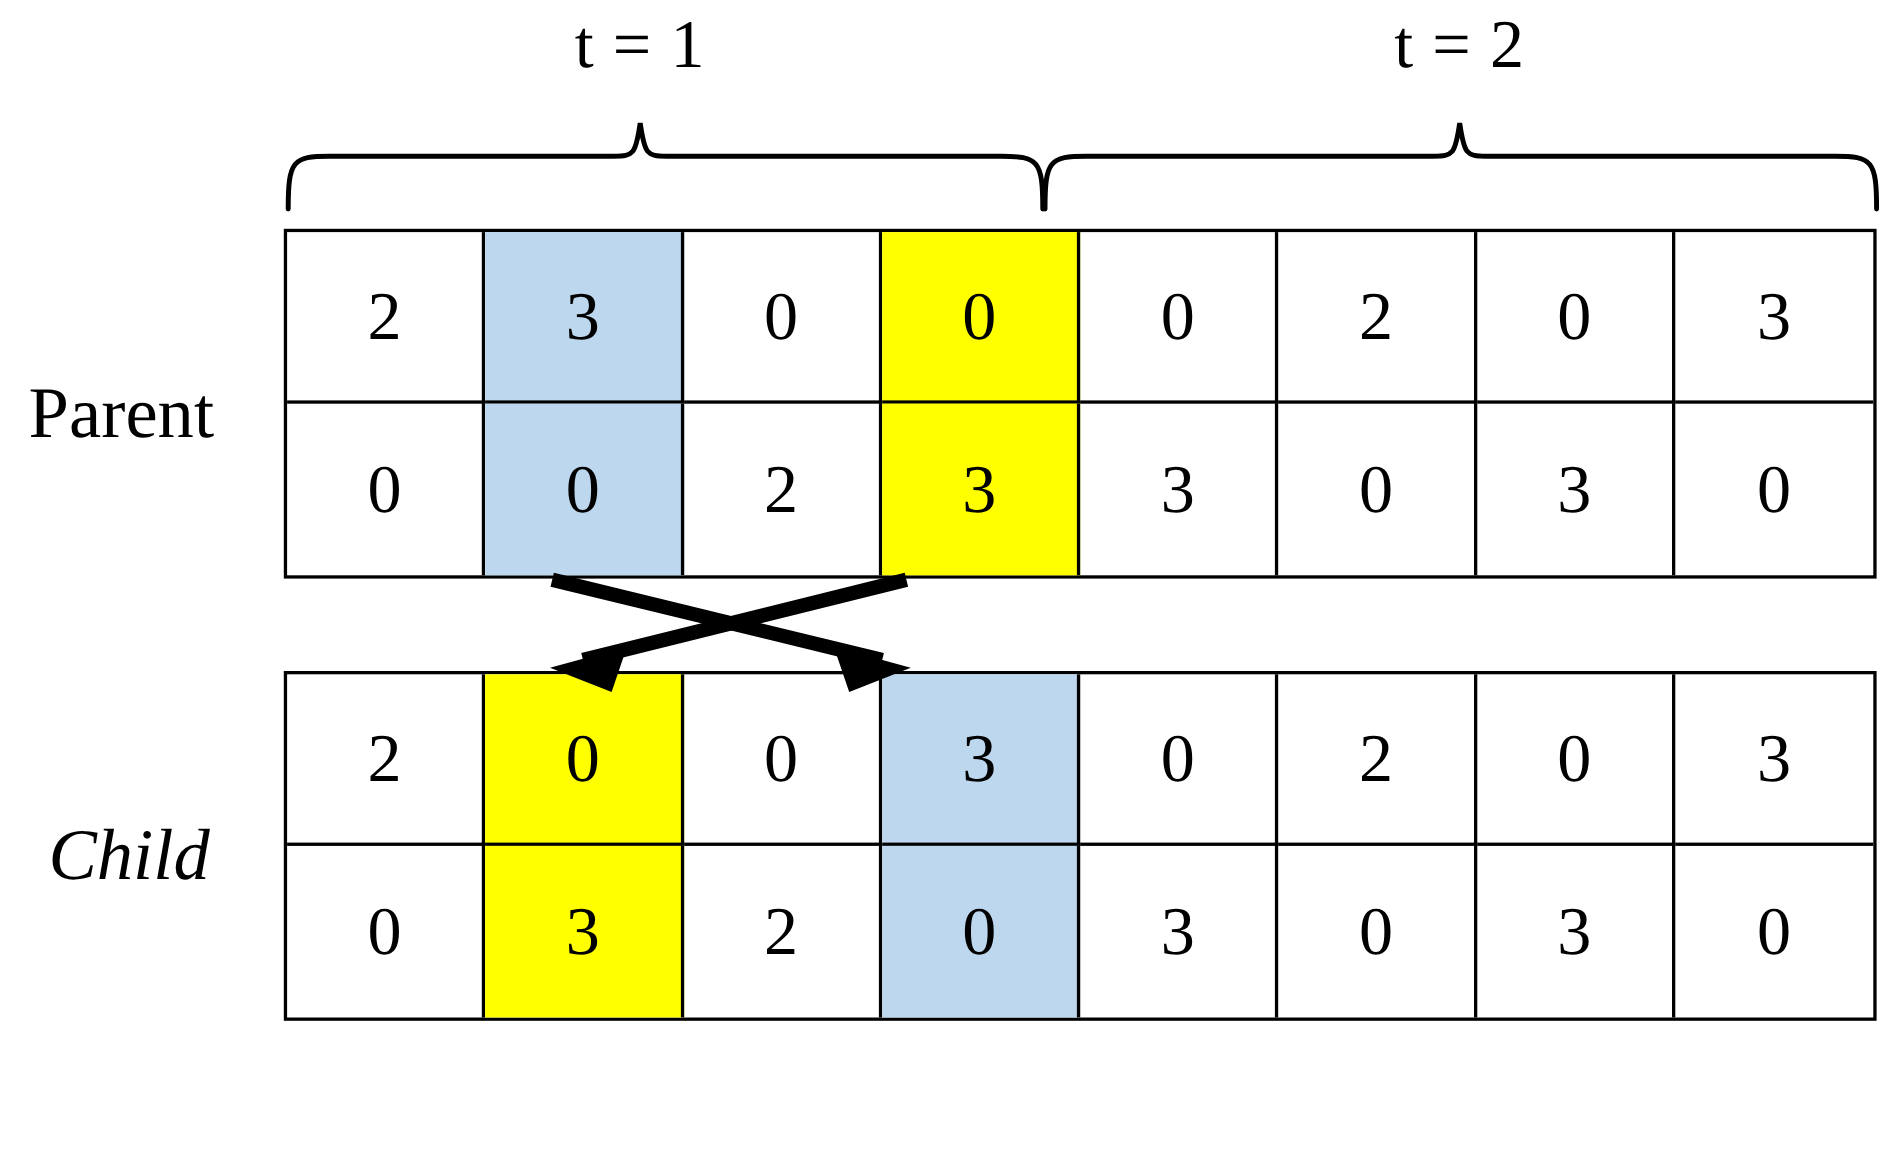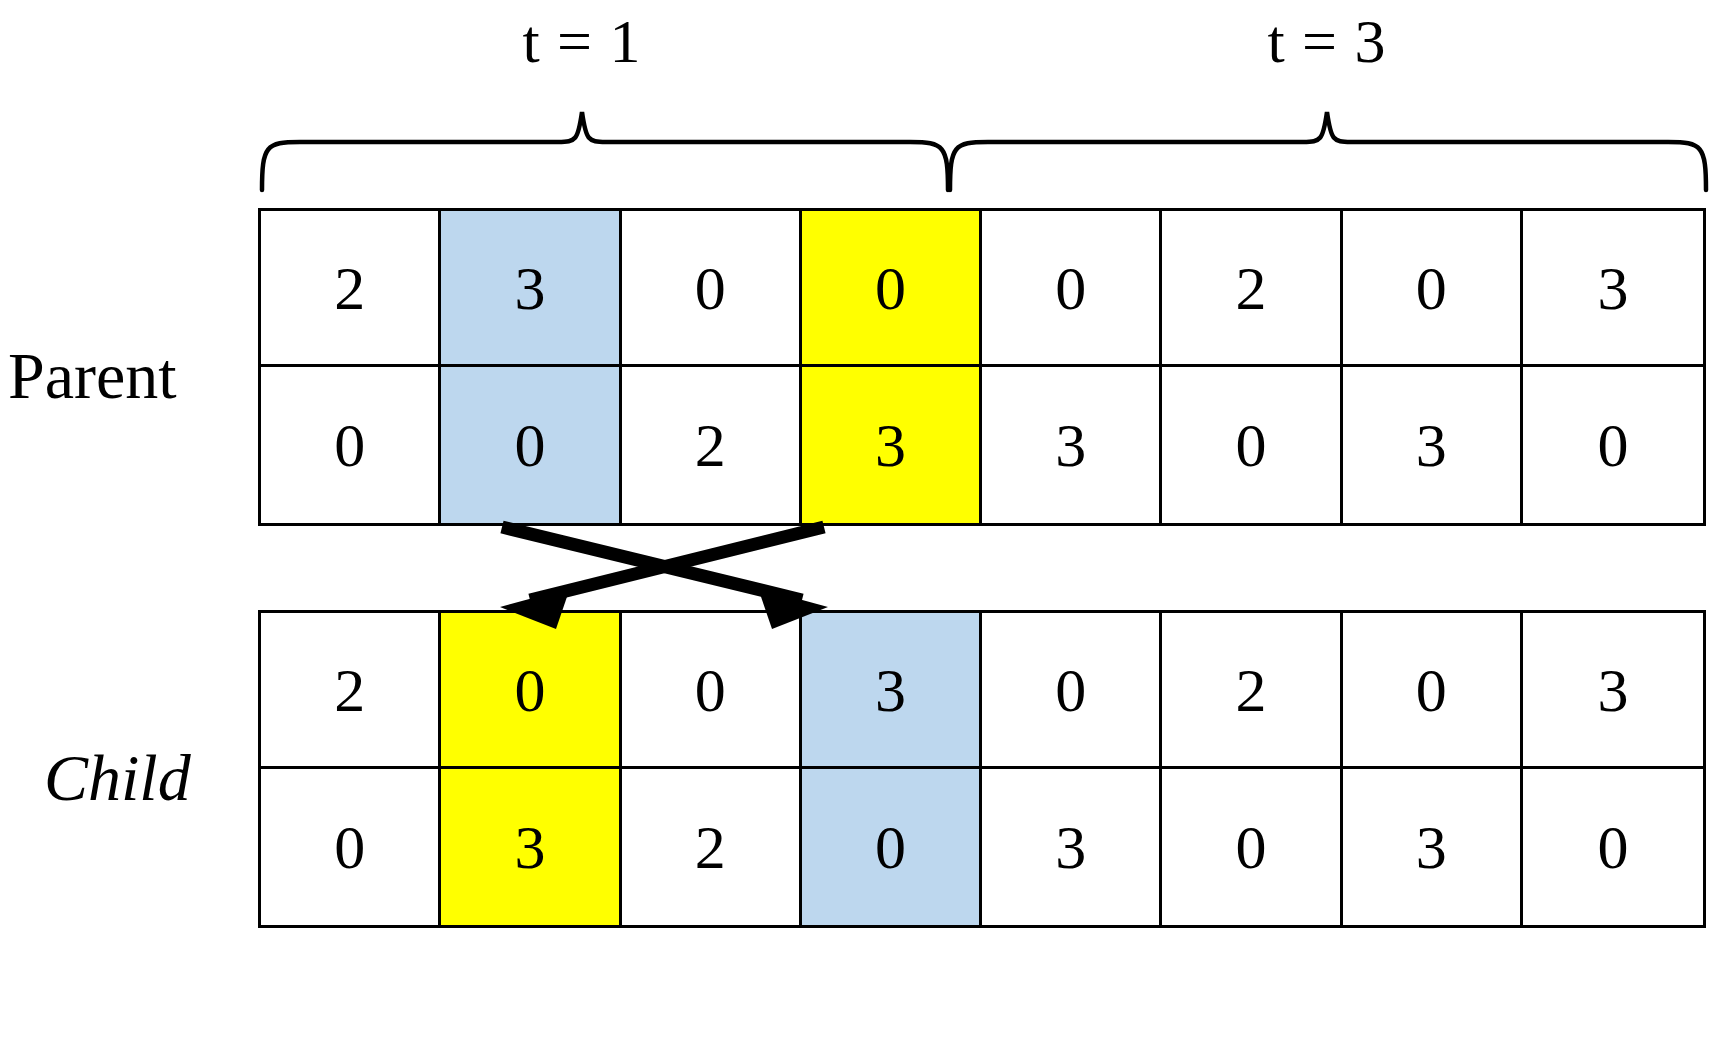--- a/index.html
+++ b/index.html
@@ -23,21 +23,21 @@
   #t1-label{left:582px;top:6px;transform:translateX(-50%);}
   #t2-label{left:1327px;top:6px;transform:translateX(-50%);}
 
   
   .row-label{
     position:absolute;
     font-size:66px;
     color:#000;
     white-space:nowrap;
   }
-  #parent-label{left:8px;top:338px;}
+  #parent-label{left:26px;top:338px;}
   #child-label{left:44px;top:740px;font-style:italic;}
 
   
   .grid{
     position:absolute;
     display:grid;
     grid-template-columns:repeat(8,1fr);
     grid-template-rows:repeat(2,1fr);
     border:3px solid #000;
     box-sizing:border-box;
@@ -66,21 +66,21 @@
 
   
   #overlay{position:absolute;left:0;top:0;width:1728px;height:1048px;pointer-events:none;}
 </style>
 </head>
 <body>
 
 <div id="stage">
 
   <div class="brace-label" id="t1-label">t = 1</div>
-  <div class="brace-label" id="t2-label">t = 3</div>
+  <div class="brace-label" id="t2-label">t = 2</div>
 
   <div class="row-label" id="parent-label">Parent</div>
   <div class="row-label" id="child-label">Child</div>
 
   <div class="grid" id="parent-grid">
     <div class="cell">2</div>
     <div class="cell hl-blue">3</div>
     <div class="cell">0</div>
     <div class="cell hl-yellow">0</div>
     <div class="cell">0</div>

